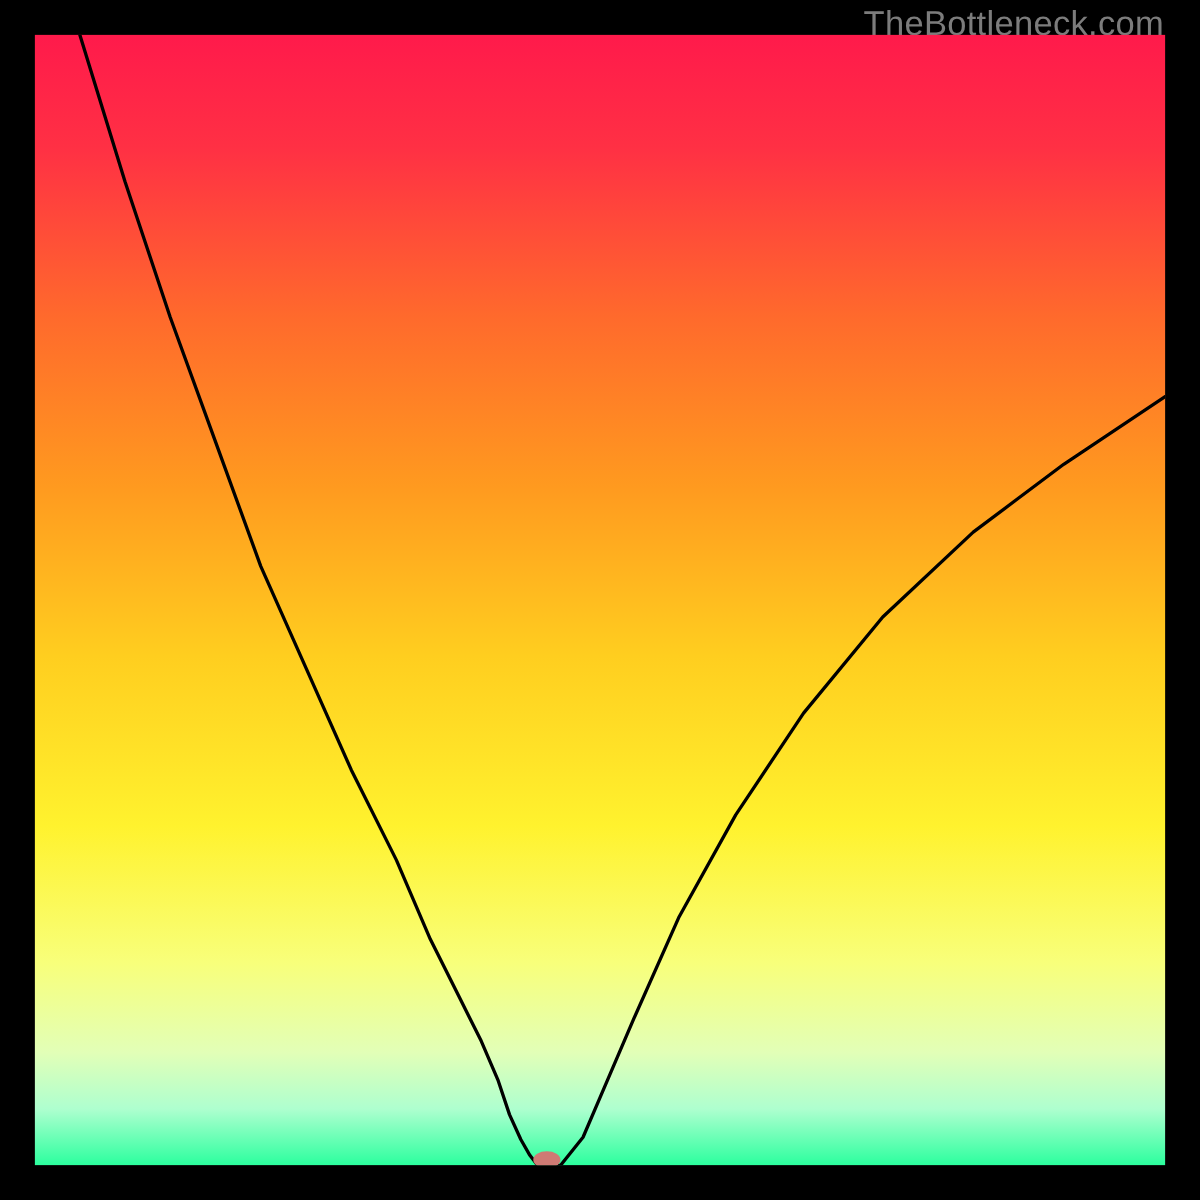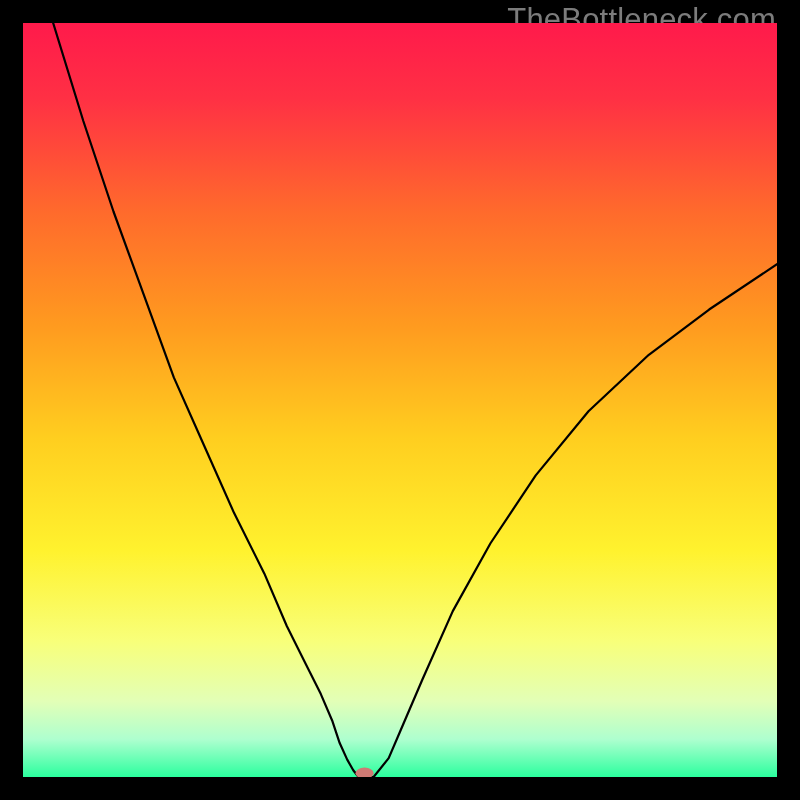--- a/index.html
+++ b/index.html
@@ -23,21 +23,21 @@
     top: 23px;
     width: 754px;
     height: 754px;
     overflow: hidden;
   }
   .watermark {
     position: absolute;
     top: 2px;
     right: 24px;
     color: #7c7c7c;
-    font-size: 31px;
+    font-size: 23px;
     font-weight: 400;
     letter-spacing: 0.2px;
   }
   svg { display: block; }
 </style>
 </head>
 <body>
 
 <div class="frame">
   <div class="watermark">TheBottleneck.com</div>

